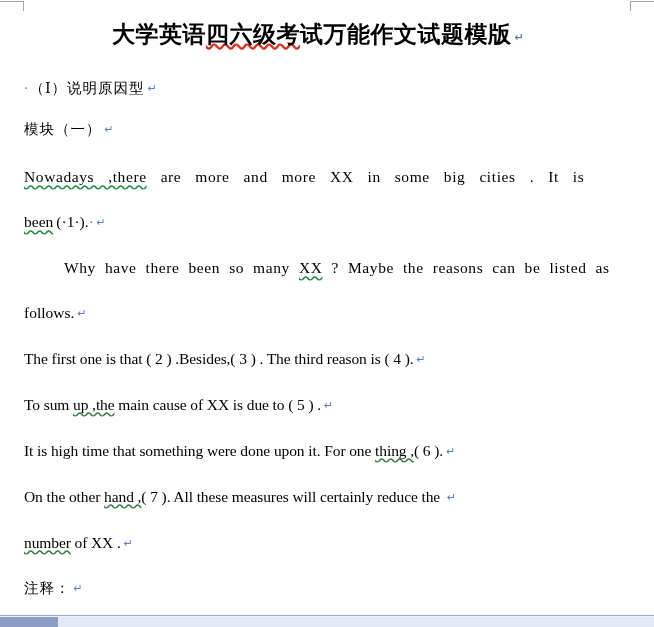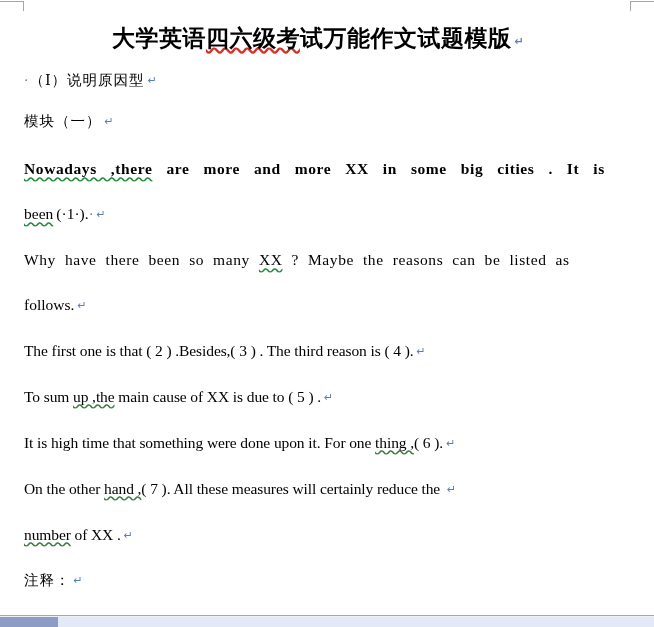--- a/index.html
+++ b/index.html
@@ -38,25 +38,25 @@
   
   #doc {
     position: absolute;
     left: 0; top: 0;
     width: 654px;
   }
 
   .doc-title {
     font-weight: bold;
     font-size: 23px;
-    line-height: 26px;
+    line-height: 50px;
     text-align: center;
     color: #000;
     letter-spacing: 0.5px;
-    margin: 26px 0 0 0;
+    margin: 10px 0 0 0;
     padding: 0 18px 0 0;
     white-space: nowrap;
   }
   .doc-title .sq-red {
     text-decoration: underline wavy #d93025;
     text-decoration-skip-ink: none;
     text-underline-offset: 1px;
   }
 
   p.para {
@@ -74,21 +74,21 @@
     line-height: 41px;
     letter-spacing: 1px;
   }
   
   .eng {
     font-family: "Liberation Serif", "DejaVu Serif", serif;
     font-size: 15.5px;
     line-height: 45px;
   }
   .eng.tight { letter-spacing: -0.1px; }
-  .eng.wide  { letter-spacing: 0.6px; word-spacing: 4.5px; }
+  .eng.wide  { letter-spacing: 0.6px; word-spacing: 4.5px; margin-left: 40px; }
   .eng.widest{ letter-spacing: 0.6px; word-spacing: 9.5px; }
   .dot {
     color: #7a7a7a;
     font-size: 0.95em;
   }
   .pilcrow {
     color: #5b7fb5;
     font-family: "DejaVu Sans", sans-serif;
     font-size: 11px;
     vertical-align: 1px;
@@ -148,21 +148,21 @@
     </div>
 
     <p class="para cjk" style="margin-top:5px;">
       <span class="dot">·</span><span>（I）说明原因型</span><span class="pilcrow">↵</span>
     </p>
 
     <p class="para cjk">
       <span>模块（一）</span><span class="pilcrow">↵</span>
     </p>
 
-    <p class="para eng widest" style="margin-top:4px;font-weight:bold;">
+    <p class="para eng widest" style="margin-top:4px;">
       <span class="sq-green">Nowadays ,there</span><span> are more and more XX in some big cities . It is</span>
     </p>
 
 
     <p class="para eng">
       <span class="sq-green">been</span><span> (·1·).</span><span class="dot">·</span><span class="pilcrow">↵</span>
     </p>
 
     <p class="para eng wide">
       <span>Why have there been so many </span><span class="sq-green">XX</span><span> ? Maybe the reasons can be listed as</span>

